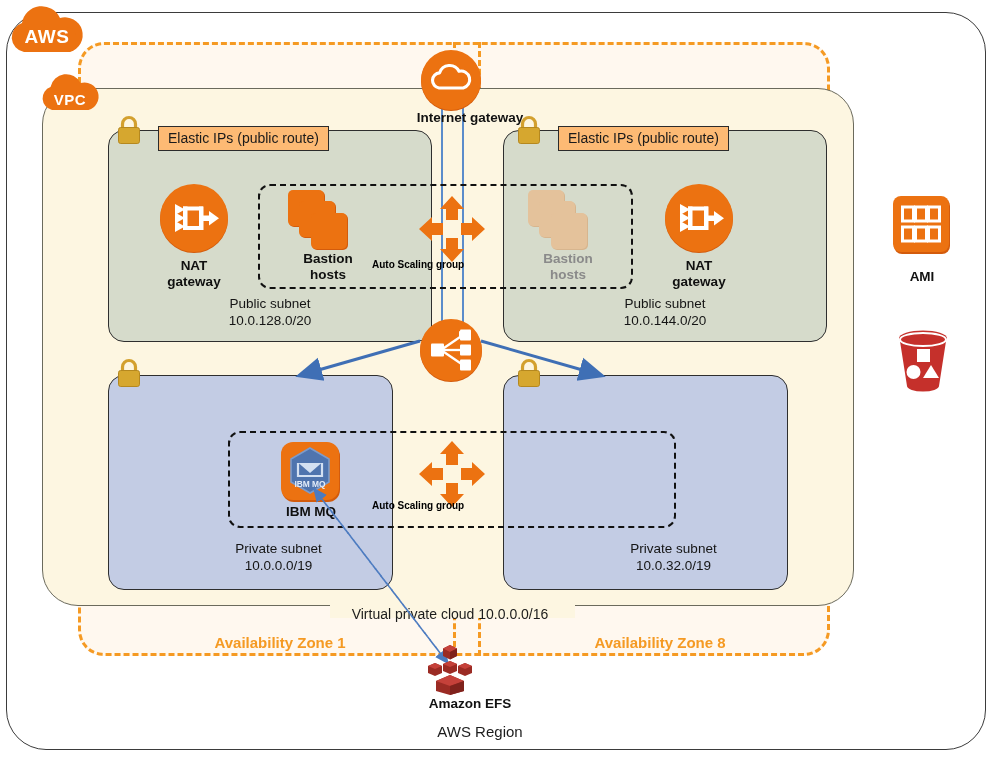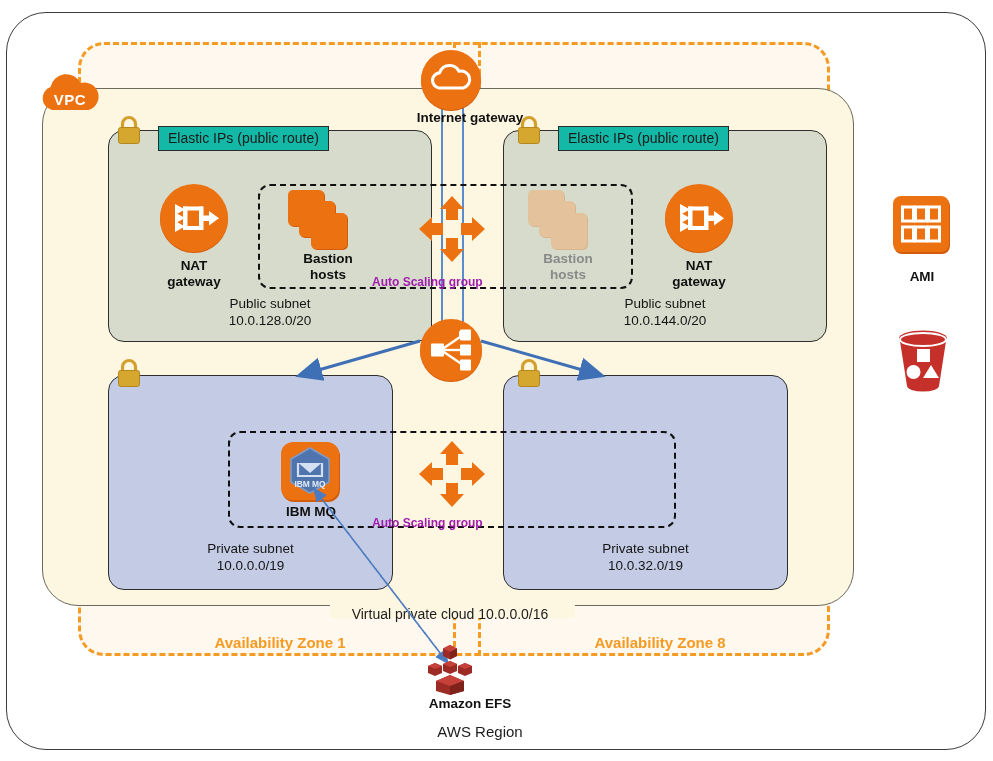--- a/index.html
+++ b/index.html
@@ -30,39 +30,39 @@
   .az2-label{left:510px;width:300px;}
 
   
   .vpc-box{left:42px;top:88px;width:812px;height:518px;border:1.1px solid #6b6a5c;
            border-radius:36px;background:#FDF6E1;}
   .vpc-label{left:250px;top:606px;width:400px;text-align:center;font-size:14px;color:#1c1c1c;}
 
   
   .subnet{border:1.1px solid #2e2e2e;border-radius:16px;}
   .public-subnet{background:#D6DBCB;}
-  .private-subnet{background:#C3CCE4;}
+  .private-subnet{background:#C3CCE4;padding-left:28px;}
   .sn-l{left:108px;}
   .sn-r{left:503px;}
   .pub{top:130px;width:324px;height:212px;}
   .priv{top:375px;width:285px;height:215px;}
   .sn-caption{position:absolute;width:100%;text-align:center;font-size:13.5px;color:#151515;line-height:17px;}
 
   
-  .eip{background:#14b8a6;border:1.2px solid #2b2b2b;color:#1a1a1a;font-size:14px;
+  .eip{background:#fdba74;border:1.2px solid #2b2b2b;color:#1a1a1a;font-size:14px;
        padding:3px 9px 4px 9px;white-space:nowrap;}
 
   
   .lock{position:absolute;width:26px;height:30px;}
 
   
   .asg-box{border:2.2px dashed #111;border-radius:12px;}
   .asg-top{left:258px;top:184px;width:375px;height:105px;}
   .asg-bot{left:228px;top:431px;width:448px;height:97px;}
-  .asg-label{position:absolute;font-size:12px;font-weight:bold;color:#a21caf;white-space:nowrap;margin-top:16px;}
+  .asg-label{position:absolute;font-size:10px;font-weight:bold;color:#000000;white-space:nowrap;}
 
   
   .nlabel{position:absolute;text-align:center;font-size:13.5px;font-weight:bold;color:#101010;
           line-height:16px;white-space:nowrap;}
   .nlabel.faded{color:#8a8a8a;}
 
   
   .pipe{position:absolute;width:0;border-left:2.6px solid #5B8CCB;}
 
   
@@ -351,20 +351,27 @@
     <svg width="52" height="62" viewBox="0 0 52 62">
       <ellipse cx="26" cy="8" rx="24" ry="7.5" fill="#C5302B"></ellipse>
       <path d="M2.5 8 L10 56 a16 5.5 0 0 0 32 0 L49.5 8 a24 7.5 0 0 1 -47 0 Z" fill="#C5302B"></path>
       <ellipse cx="26" cy="9.5" rx="23" ry="6.5" fill="none" stroke="#ffffff" stroke-width="2"></ellipse>
       <rect x="20" y="19" width="13" height="13" fill="#ffffff"></rect>
       <circle cx="16.5" cy="42" r="7" fill="#ffffff"></circle>
       <polygon points="34,35 42,48 26,48" fill="#ffffff"></polygon>
     </svg>
   </div>
 
+  <div class="cloudtag" style="left:6px;top:2px;width:82px;height:52px;">
+    <svg width="82" height="52" viewBox="0 0 82 52" style="position:absolute;left:0;top:0;">
+      <path d="M18 50 a15 15 0 0 1 -2 -29 a20 20 0 0 1 38 -5 a14 14 0 0 1 10 34 Z" fill="#EC7211"></path>
+      <rect x="14" y="25" width="56" height="25" rx="9" fill="#EC7211"></rect>
+    </svg>
+    <span class="txt" style="font-size:19px;padding-top:9px;">AWS</span>
+  </div>
 
   <div class="cloudtag" style="left:38px;top:70px;width:64px;height:42px;">
     <svg width="64" height="42" viewBox="0 0 64 42" style="position:absolute;left:0;top:0;">
       <path d="M14 40 a12 12 0 0 1 -1.5 -23 a16 16 0 0 1 30 -4 a11 11 0 0 1 8 27 Z" fill="#EC7211"></path>
       <rect x="11" y="20" width="44" height="20" rx="8" fill="#EC7211"></rect>
     </svg>
     <span class="txt" style="font-size:15px;padding-top:8px;">VPC</span>
   </div>
 
 </div>

